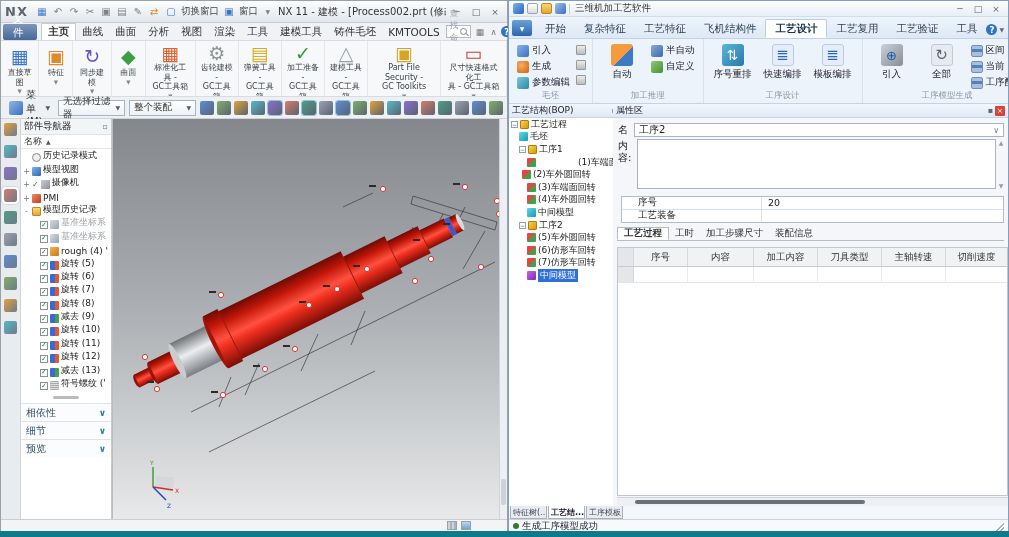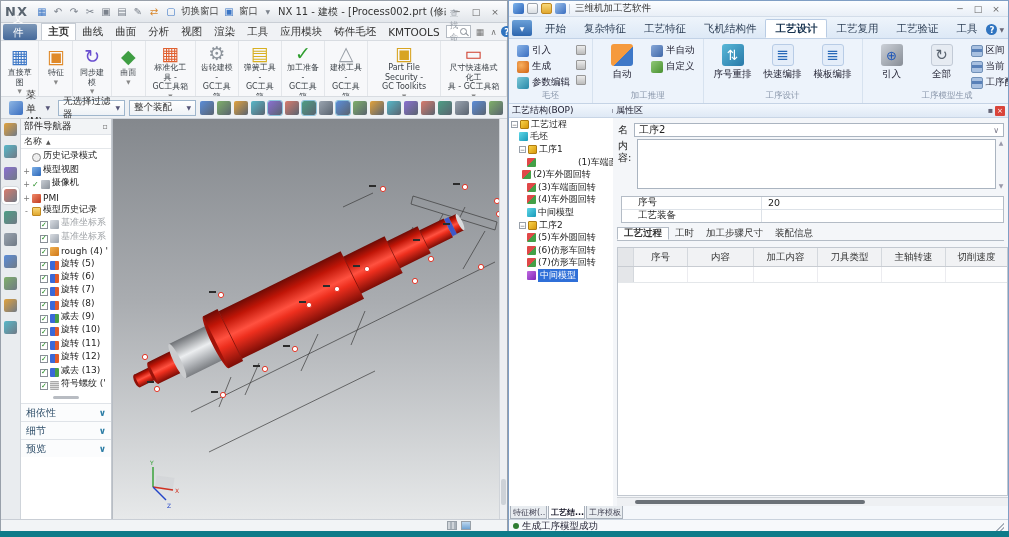--- a/index.html
+++ b/index.html
@@ -225,21 +225,21 @@
   <div class="nx-menurow">
     <span class="file-tab">文件(F)</span>
     <span id="nx-tabs" style="display:flex;height:100%;align-items:center">
         <span class="nxtab act">主页</span>
         <span class="nxtab">曲线</span>
         <span class="nxtab">曲面</span>
         <span class="nxtab">分析</span>
         <span class="nxtab">视图</span>
         <span class="nxtab">渲染</span>
         <span class="nxtab">工具</span>
-        <span class="nxtab">应用模块</span>
+        <span class="nxtab">建模工具</span>
         <span class="nxtab">铸件毛坯</span>
         <span class="nxtab">KMTOOLS</span>
       </span>
     <span class="nx-search">
       <span>查找命令</span>
       <span class="mag"></span>
     </span>
     <span id="nx-menuicons" style="display:flex;align-items:center;gap:1px;margin:0 2px">
         <span class="mi">▦</span>
         <span class="mi">∧</span>

